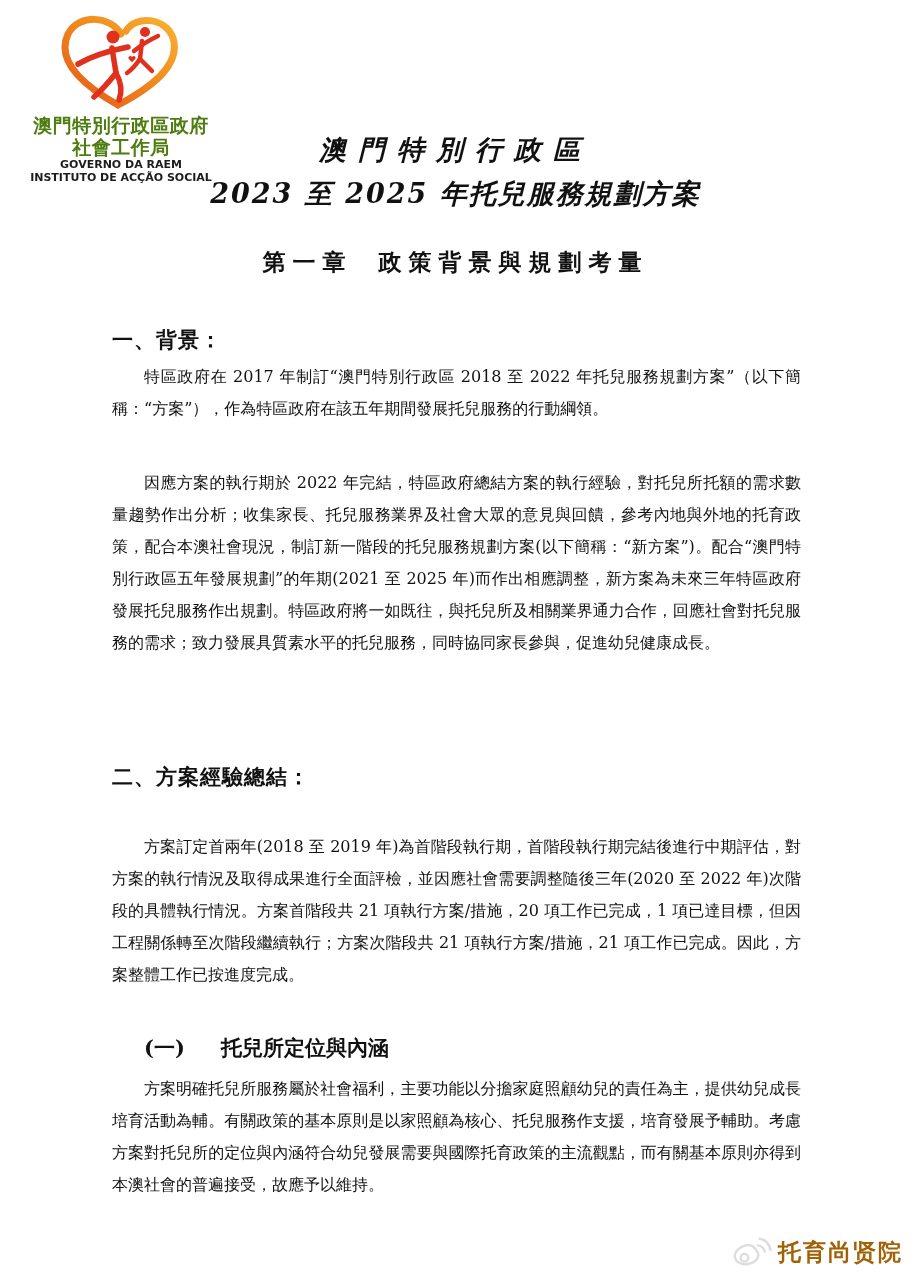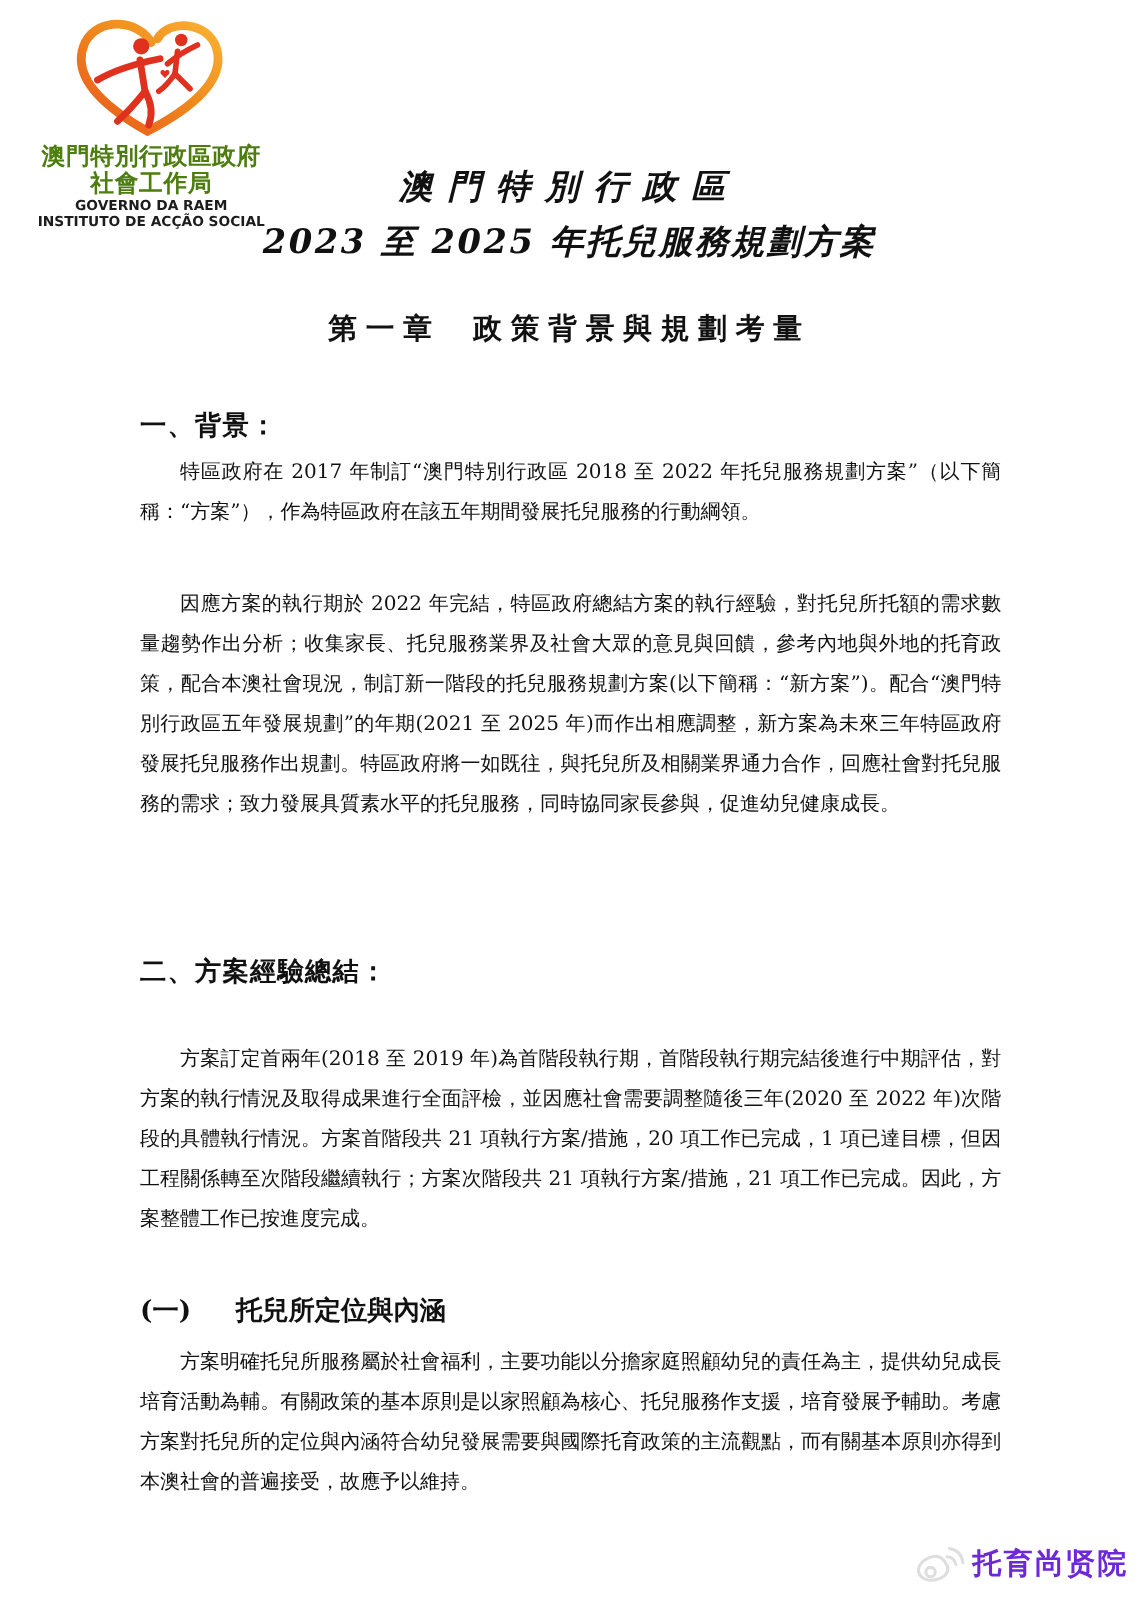--- a/index.html
+++ b/index.html
@@ -87,23 +87,23 @@
     text-indent: 2em;
     margin: 0;
   }
 
   
   .watermark {
     position: absolute;
     right: 8px;
     top: 1235px;
     display: flex;
-    align-items: flex-start;
+    align-items: center;
     gap: 5px;
-    color: #6d28d9;
+    color: #a16207;
   }
   .watermark-text {
     font-family: "DejaVu Sans", "Liberation Sans", sans-serif;
     font-weight: bold;
     font-size: 23px;
     letter-spacing: 2px;
     white-space: nowrap;
   }
 </style>
 </head>
@@ -156,21 +156,21 @@
     <span>第一章</span><span class="chapter-gap"></span><span>政策背景與規劃考量</span>
   </div>
 
   <div class="abs sec-heading" style="top:326px;">一、背景：</div>
   <p class="abs para" style="top:361px;">特區政府在 2017 年制訂“澳門特別行政區 2018 至 2022 年托兒服務規劃方案”（以下簡稱：“方案”），作為特區政府在該五年期間發展托兒服務的行動綱領。</p>
   <p class="abs para" style="top:467px;">因應方案的執行期於 2022 年完結，特區政府總結方案的執行經驗，對托兒所托額的需求數量趨勢作出分析；收集家長、托兒服務業界及社會大眾的意見與回饋，參考內地與外地的托育政策，配合本澳社會現況，制訂新一階段的托兒服務規劃方案(以下簡稱：“新方案”)。配合“澳門特別行政區五年發展規劃”的年期(2021 至 2025 年)而作出相應調整，新方案為未來三年特區政府發展托兒服務作出規劃。特區政府將一如既往，與托兒所及相關業界通力合作，回應社會對托兒服務的需求；致力發展具質素水平的托兒服務，同時協同家長參與，促進幼兒健康成長。</p>
 
   <div class="abs sec-heading" style="top:763px;">二、方案經驗總結：</div>
   <p class="abs para" style="top:831px;">方案訂定首兩年(2018 至 2019 年)為首階段執行期，首階段執行期完結後進行中期評估，對方案的執行情況及取得成果進行全面評檢，並因應社會需要調整隨後三年(2020 至 2022 年)次階段的具體執行情況。方案首階段共 21 項執行方案/措施，20 項工作已完成，1 項已達目標，但因工程關係轉至次階段繼續執行；方案次階段共 21 項執行方案/措施，21 項工作已完成。因此，方案整體工作已按進度完成。</p>
 
-  <div class="abs sub-heading" style="top:1034px;">
+  <div class="abs sub-heading" style="top:1034px;margin-left:32px;">
     <span>(一)</span><span class="sub-gap"></span><span>托兒所定位與內涵</span>
   </div>
   <p class="abs para" style="top:1073px;">方案明確托兒所服務屬於社會福利，主要功能以分擔家庭照顧幼兒的責任為主，提供幼兒成長培育活動為輔。有關政策的基本原則是以家照顧為核心、托兒服務作支援，培育發展予輔助。考慮方案對托兒所的定位與內涵符合幼兒發展需要與國際托育政策的主流觀點，而有關基本原則亦得到本澳社會的普遍接受，故應予以維持。</p>
 
   <div class="watermark">
     <svg width="42" height="34" viewBox="0 0 44 36">
       <g stroke="#dedede" fill="none" stroke-width="2.6" stroke-linecap="round">
         <path d="M 27 17 c 3 3 2 9 -4 12 c -7 3.5 -16 2 -18.5 -3.5 c -2.5 -5.5 2 -11.5 9 -14 c 5.5 -2 10.5 -0.5 13.5 5.5 z"></path>
         <circle cx="14" cy="24" r="4"></circle>
         <path d="M 28 11 q 6 0.5 7.5 6.5"></path>

